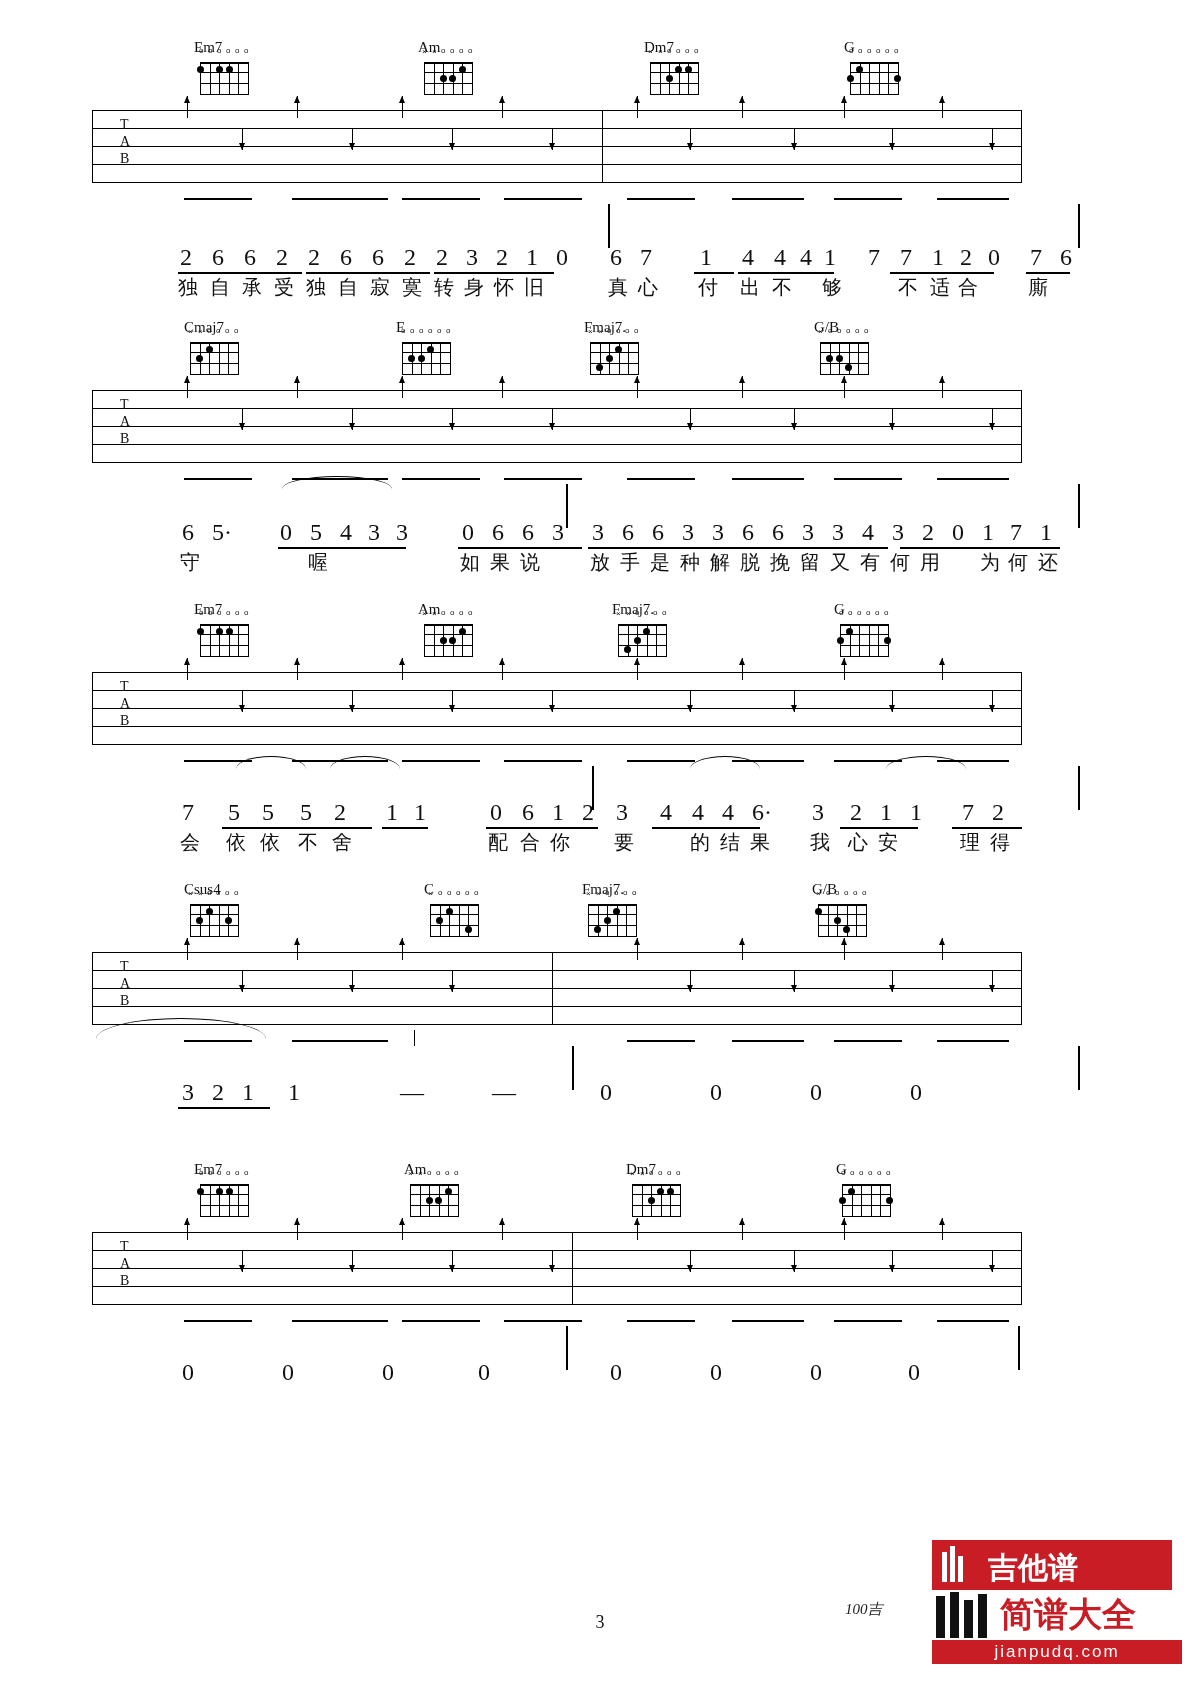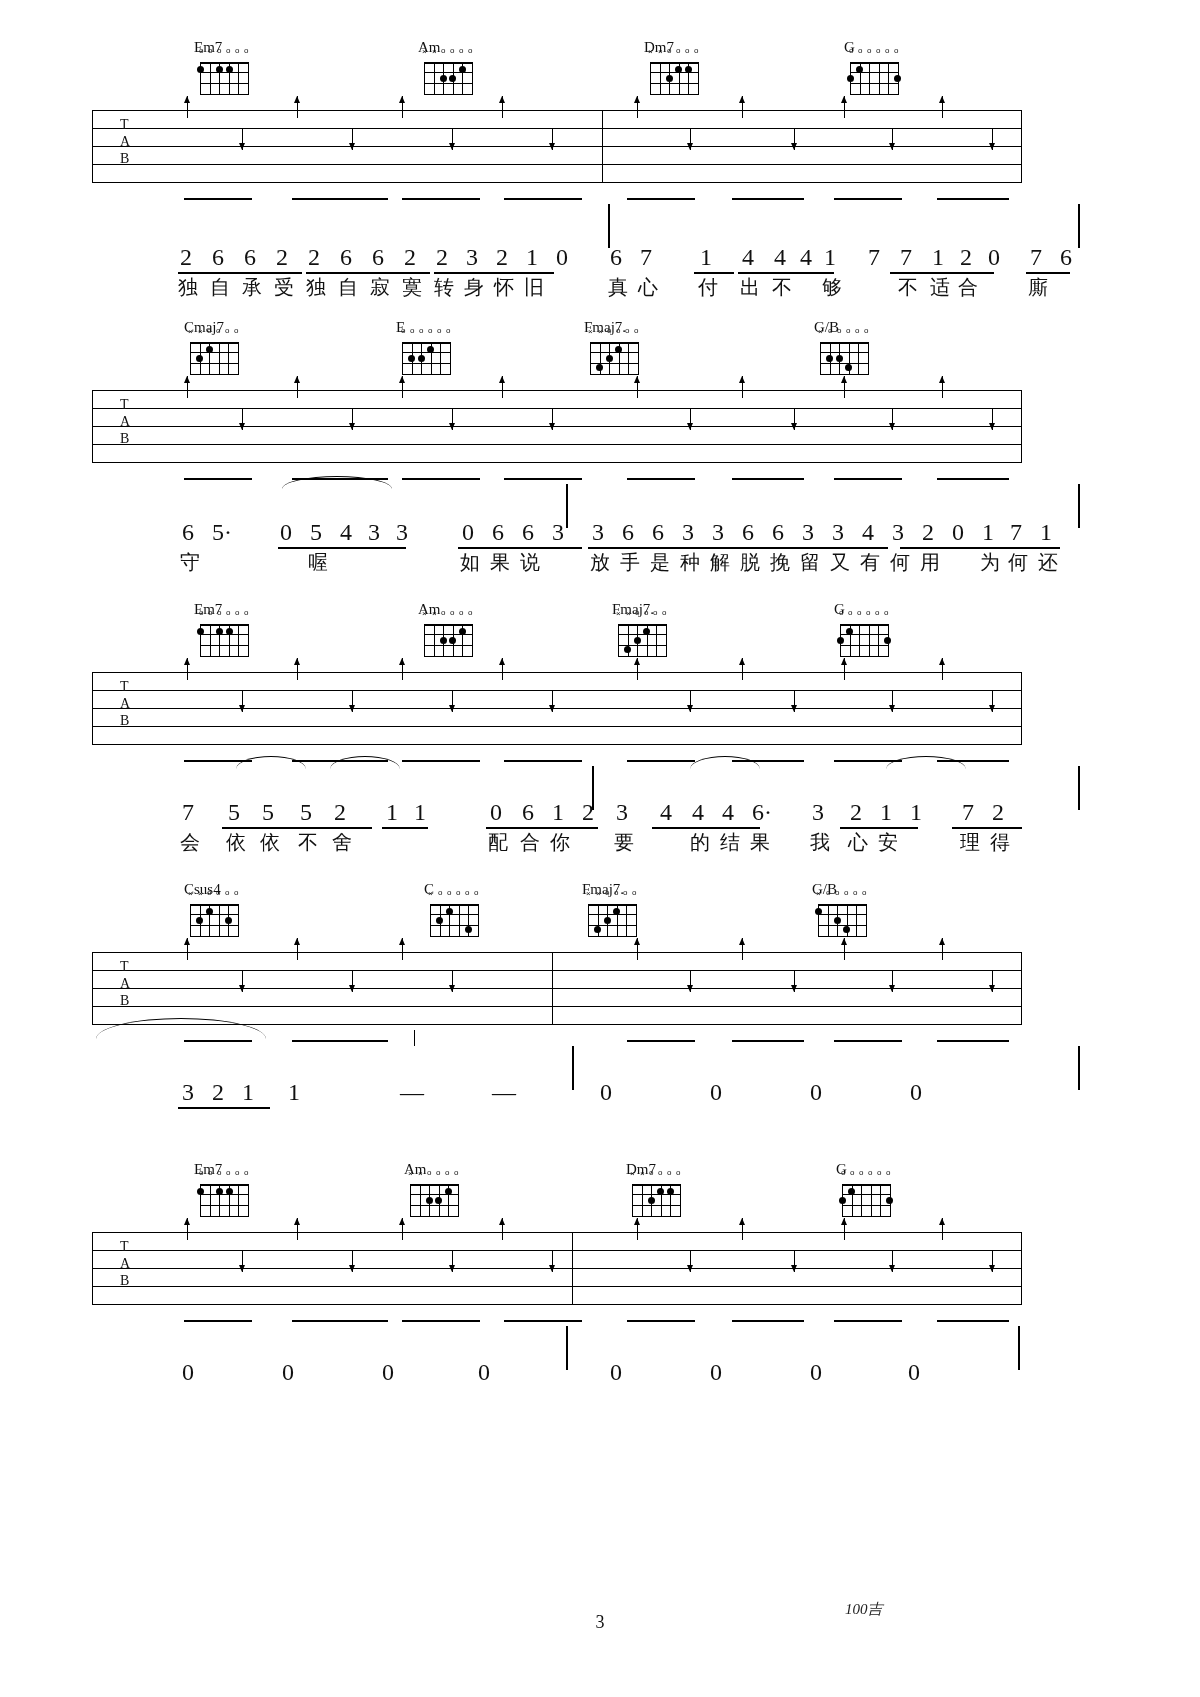--- a/index.html
+++ b/index.html
@@ -936,15 +936,33 @@
       <div class="ul" style="left: 652px; top: 827px; width: 108px;"></div>
       <div class="ul" style="left: 840px; top: 827px; width: 78px;"></div>
       <div class="ul" style="left: 952px; top: 827px; width: 70px;"></div>
       <div class="ul" style="left: 178px; top: 1107px; width: 92px;"></div>
     </div>
 
   <div class="pagenum" style="top:1612px;">3</div>
 
   <div class="logo" style="left:845px;top:1600px;font-style:italic;font-size:15px;font-family:'Liberation Serif',serif;color:#222;">100吉</div>
 
-
+  <div class="logo" style="left:932px;top:1540px;width:240px;height:50px;background:#c81d24;">
+    <div style="position:absolute;left:10px;top:6px;width:34px;height:36px;">
+      <div style="position:absolute;left:0;top:6px;width:5px;height:30px;background:#fff;"></div>
+      <div style="position:absolute;left:8px;top:0px;width:5px;height:36px;background:#fff;"></div>
+      <div style="position:absolute;left:16px;top:10px;width:5px;height:26px;background:#fff;"></div>
+    </div>
+    <div style="position:absolute;left:56px;top:8px;font-size:30px;color:#fff;font-family:'Liberation Sans',sans-serif;font-weight:bold;">吉他谱</div>
+  </div>
+
+  <div class="logo" style="left:932px;top:1592px;width:250px;height:58px;">
+    <div style="position:absolute;left:0;top:0;width:70px;height:46px;">
+      <div style="position:absolute;left:4px;top:4px;width:9px;height:42px;background:#111;"></div>
+      <div style="position:absolute;left:18px;top:0px;width:9px;height:46px;background:#111;"></div>
+      <div style="position:absolute;left:32px;top:8px;width:9px;height:38px;background:#111;"></div>
+      <div style="position:absolute;left:46px;top:2px;width:9px;height:44px;background:#111;"></div>
+    </div>
+    <div style="position:absolute;left:68px;top:0px;font-size:34px;color:#c81d24;font-weight:bold;font-family:'Liberation Sans',sans-serif;">简谱大全</div>
+    <div style="position:absolute;left:0px;top:48px;width:250px;height:24px;background:#c81d24;color:#fff;font-size:17px;letter-spacing:2px;text-align:center;line-height:24px;font-family:'Liberation Sans',sans-serif;">jianpudq.com</div>
+  </div>
 
 </div>
 
 </body></html>

